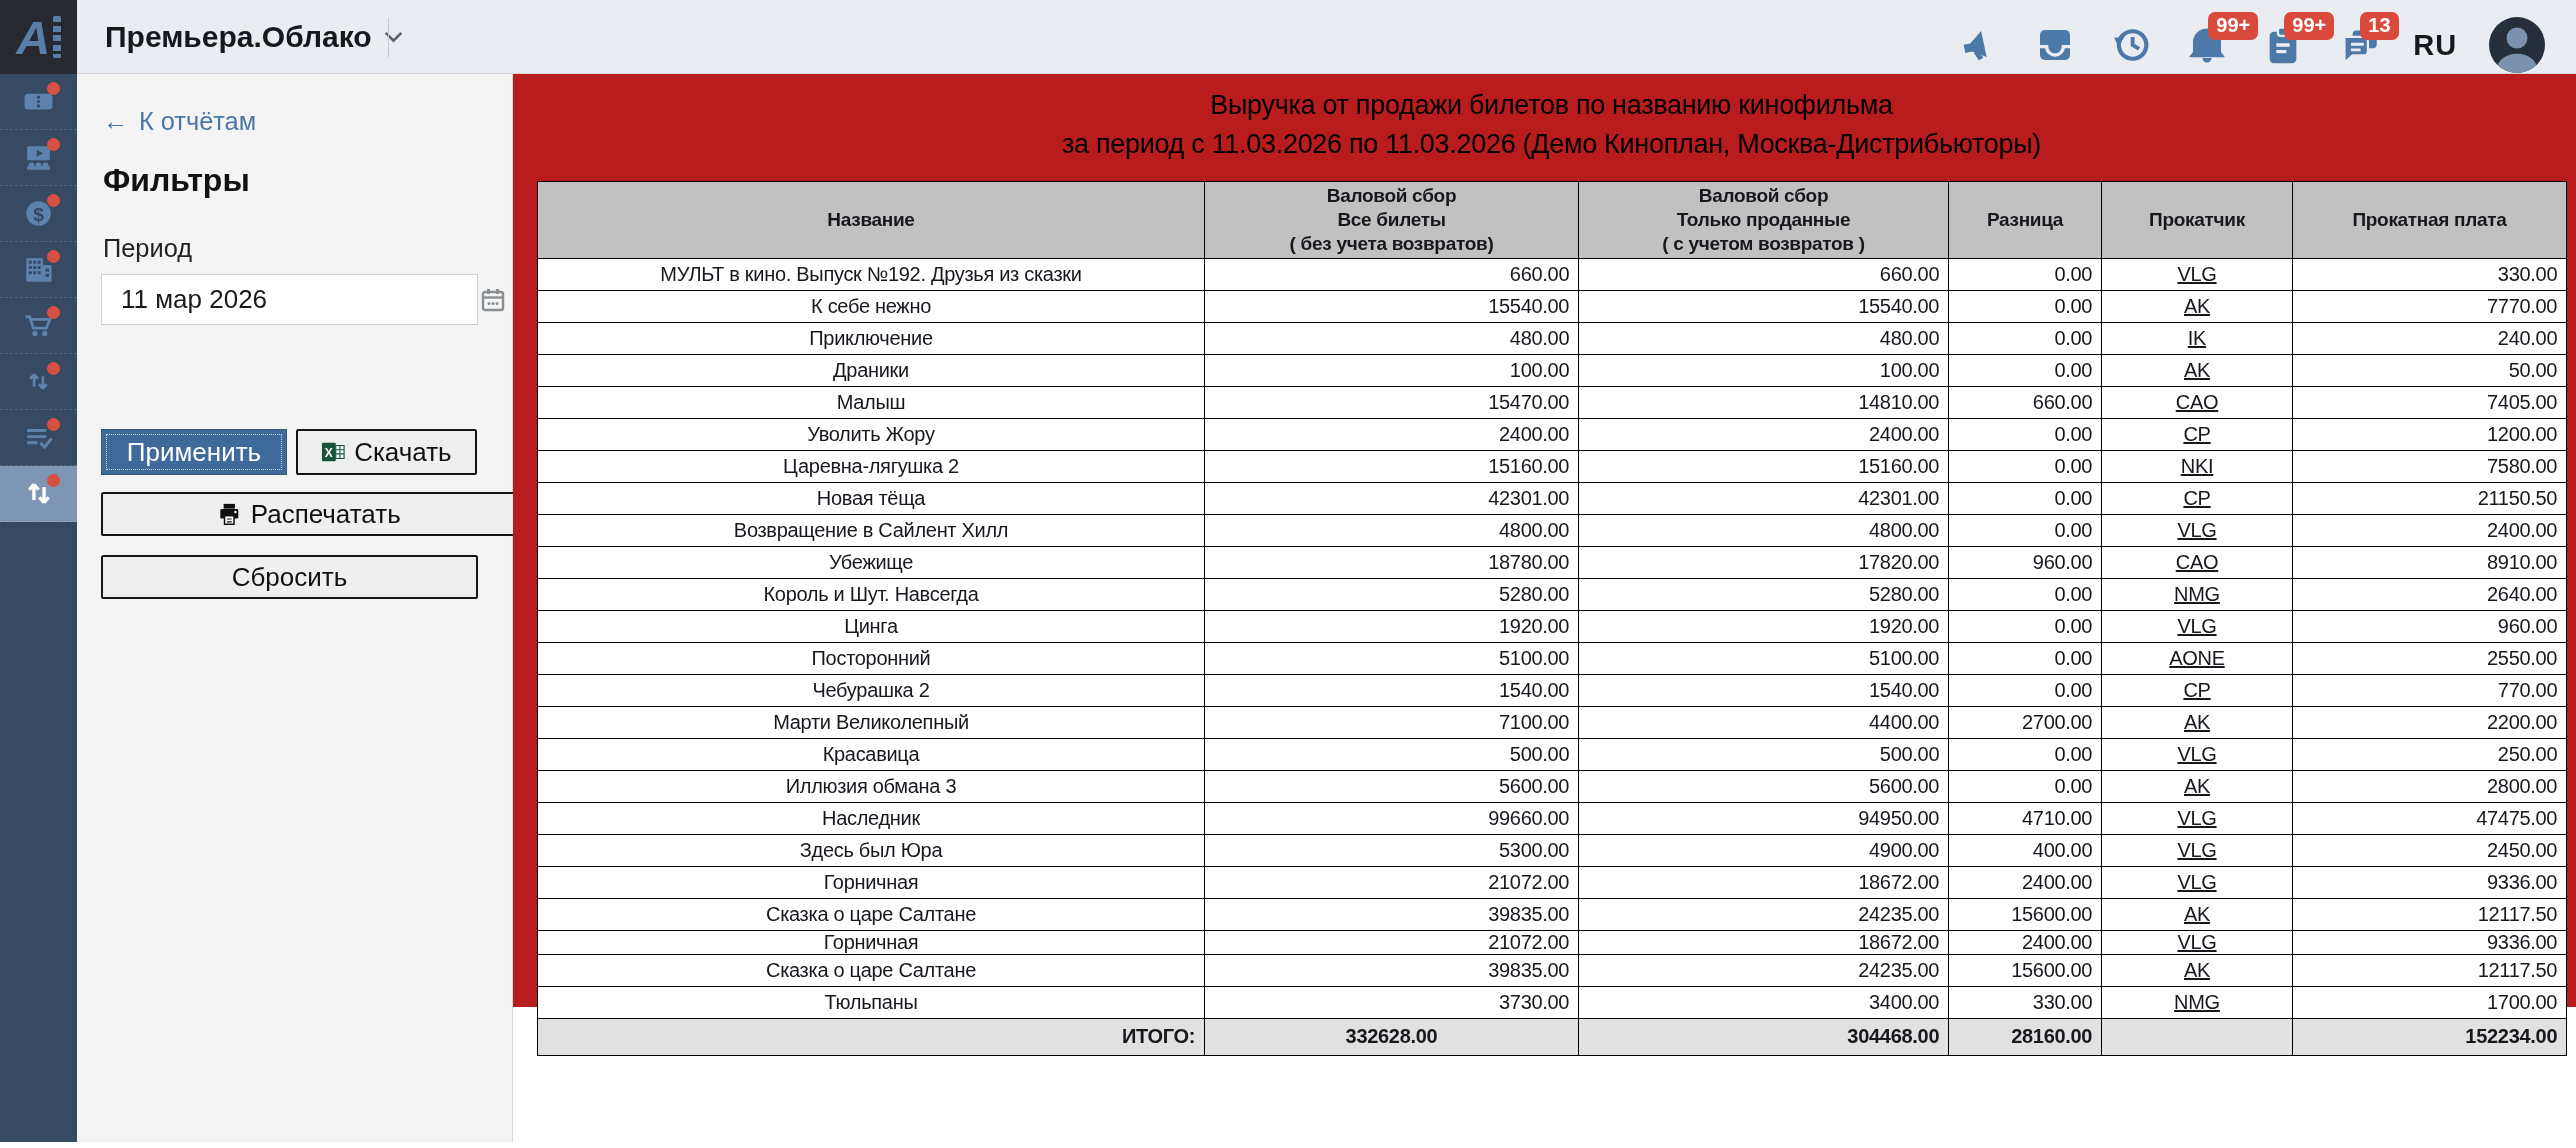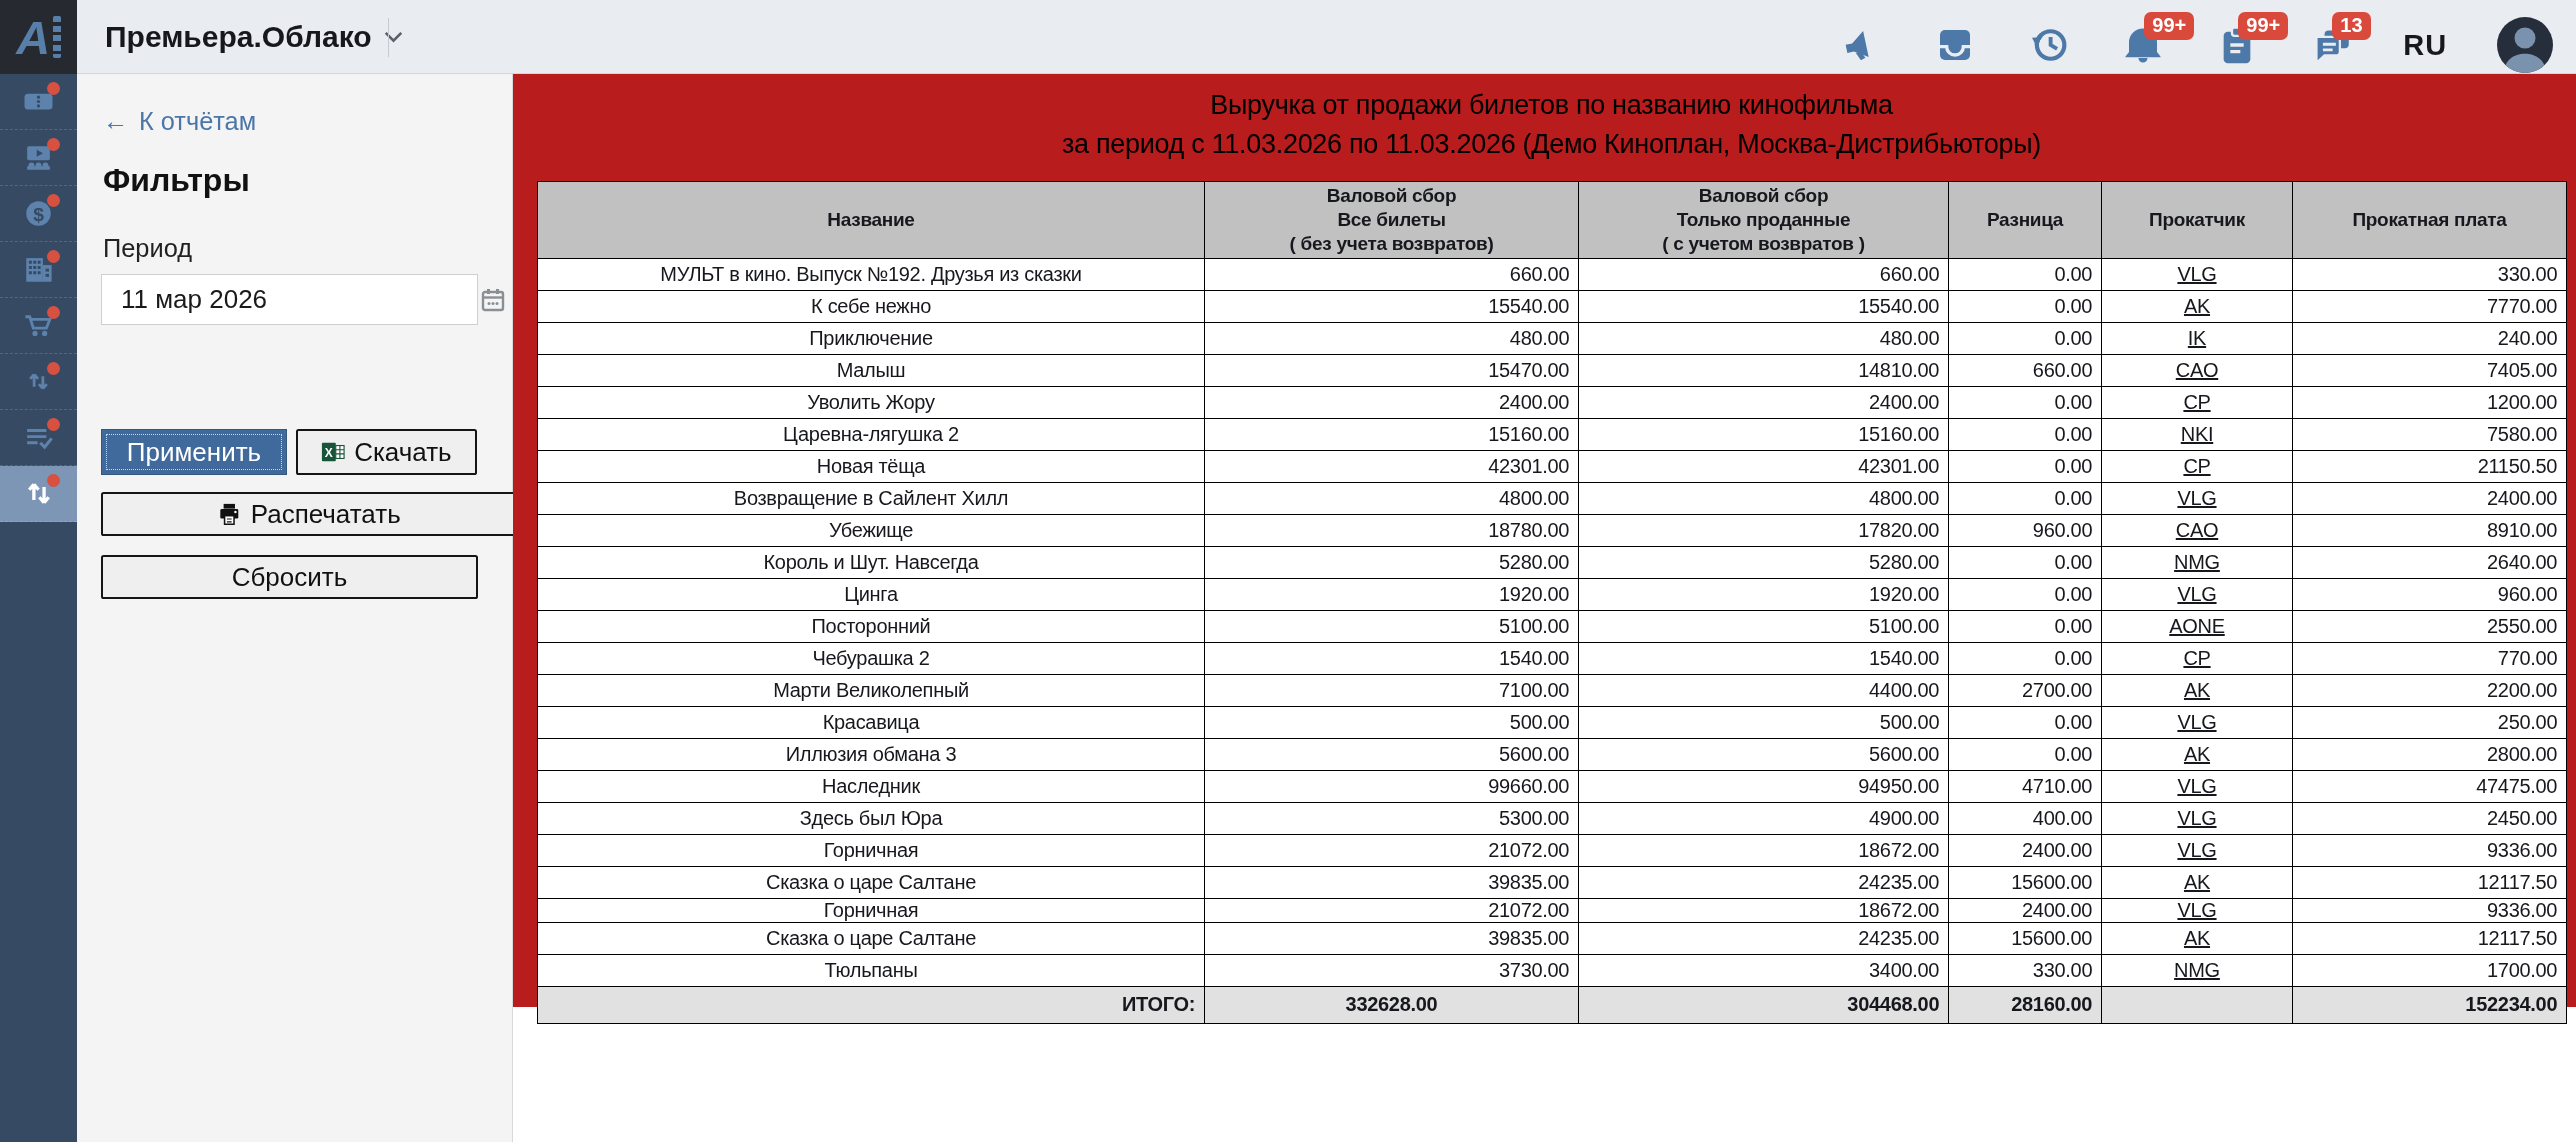--- a/index.html
+++ b/index.html
@@ -7,21 +7,21 @@
   .app { position:relative; width:2576px; height:1149px; overflow:hidden; }
 
   
   .topbar { position:absolute; left:0; top:0; width:2576px; height:74px; background:#e9ecf1; border-bottom:0.9px solid #d3d7dd; z-index:5; }
   .logo { position:absolute; left:0; top:0; width:77px; height:74px; background:#26292f; display:flex; align-items:center; justify-content:center; gap:2.6px; cursor:pointer; }
   .logo .a { font-size:47px; font-weight:bold; font-style:italic; color:#587fa9; line-height:1; }
   .logo .strip { width:8px; height:42px; border-radius:1.8px; background:repeating-linear-gradient(#587fa9 0 6.1px, #26292f 6.1px 9.6px); }
   .ws { position:absolute; left:105px; top:0; height:74px; display:flex; align-items:center; gap:12.3px; cursor:pointer; }
   .ws .t { font-size:30px; font-weight:bold; }
   .tb-divider { position:absolute; left:388px; top:17.5px; width:0.9px; height:39px; background:#c5cad2; }
-  .tb-right { position:absolute; right:0; top:0; height:90px; display:flex; align-items:center; gap:50px; padding-right:23px; }
+  .tb-right { position:absolute; right:8px; top:0; height:90px; display:flex; align-items:center; gap:32px; padding-right:23px; }
   .tb-ic { position:relative; width:44px; height:44px; display:flex; align-items:center; justify-content:center; cursor:pointer; }
   .badge { position:absolute; top:-11.4px; left:23px; background:#d9493c; color:#fff; font-size:20px; font-weight:bold; line-height:24px; padding:1.8px 8px 2.6px; border-radius:7px; white-space:nowrap; }
   .lang { font-size:29px; font-weight:bold; cursor:pointer; letter-spacing:0.9px; }
   .avatar { width:56px; height:56px; border-radius:50%; background:#262e3b; overflow:hidden; display:flex; align-items:center; justify-content:center; cursor:pointer; }
 
   
   .sidebar { position:absolute; left:0; top:74px; width:77px; height:1068px; background:#364a63; }
   .sb-item { position:relative; width:77px; height:56px; display:flex; align-items:center; justify-content:center; border-bottom:0.9px dashed rgba(255,255,255,.16); cursor:pointer; }
   .sb-item.active { background:#7e96b5; }
   .dot { position:absolute; top:8px; right:16.7px; width:13px; height:13px; border-radius:50%; background:#d8503f; }
@@ -300,20 +300,28 @@
           </tr>
           <tr>
             <td class="c-name">Приключение</td>
             <td class="c-num">480.00</td>
             <td class="c-num">480.00</td>
             <td class="c-num">0.00</td>
             <td class="c-dist">IK</td>
             <td class="c-num">240.00</td>
           </tr>
           <tr>
+            <td class="c-name">Драники</td>
+            <td class="c-num">100.00</td>
+            <td class="c-num">100.00</td>
+            <td class="c-num">0.00</td>
+            <td class="c-dist">AK</td>
+            <td class="c-num">50.00</td>
+          </tr>
+          <tr>
             <td class="c-name">Малыш</td>
             <td class="c-num">15470.00</td>
             <td class="c-num">14810.00</td>
             <td class="c-num">660.00</td>
             <td class="c-dist">CAO</td>
             <td class="c-num">7405.00</td>
           </tr>
           <tr>
             <td class="c-name">Уволить Жору</td>
             <td class="c-num">2400.00</td>

